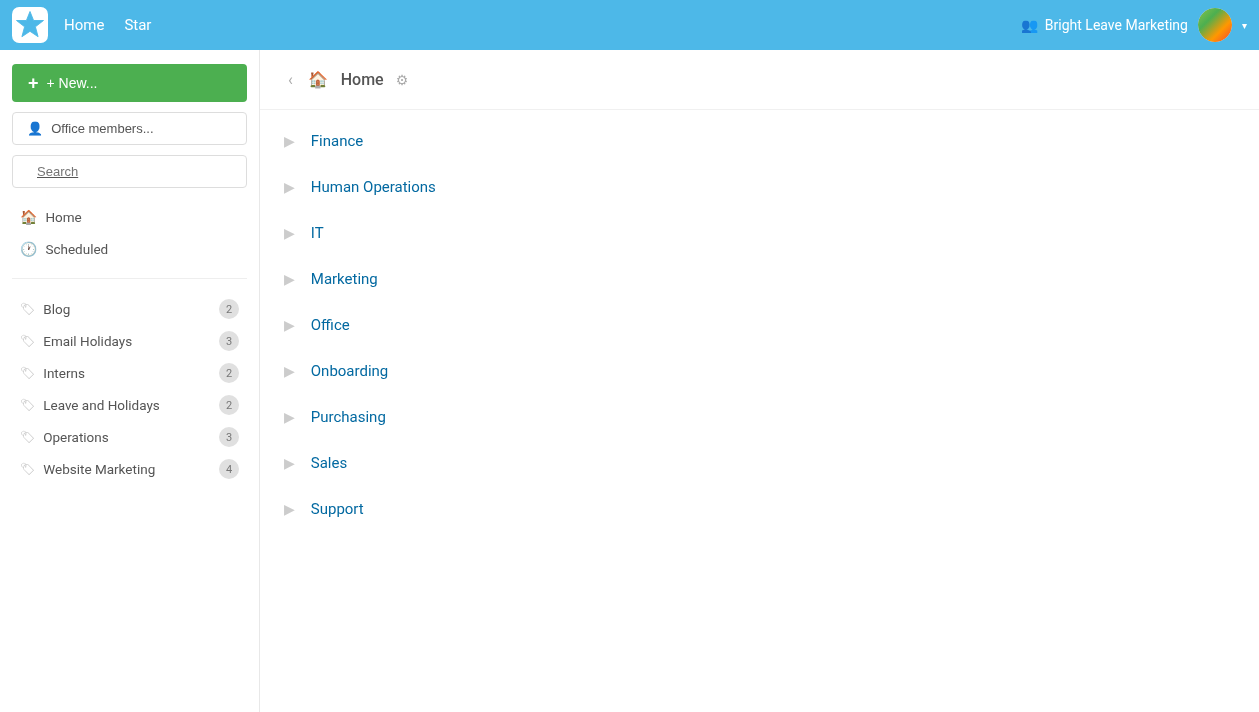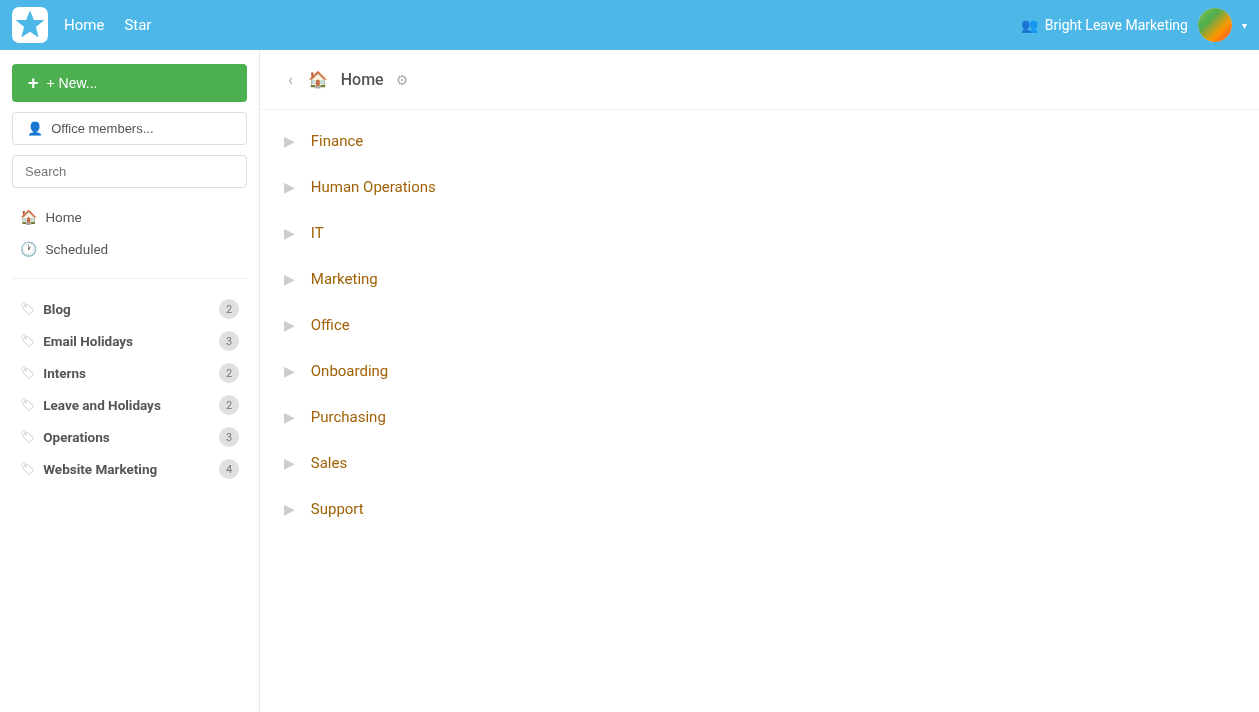--- a/index.html
+++ b/index.html
@@ -105,24 +105,25 @@
       display: flex;
       align-items: center;
       gap: 8px;
       width: 100%;
     }
 
     .search-input {
       width: 100%;
       border: 1px solid #ddd;
       border-radius: 4px;
-      padding: 8px 12px;
+      padding: 8px 24px;
       font-size: 13px;
       color: #555;
       outline: none;
+      text-decoration: underline;
     }
 
     .sidebar-nav {
       display: flex;
       flex-direction: column;
       gap: 2px;
       margin-top: 4px;
     }
     .sidebar-nav-item {
       display: flex;
@@ -146,21 +147,21 @@
       display: flex;
       align-items: center;
       gap: 8px;
       padding: 6px 8px;
       border-radius: 4px;
       cursor: pointer;
       font-size: 13.5px;
       color: #555;
     }
     .tag-icon { font-size: 12px; color: #bbb; }
-    .tag-label { flex: 1; font-weight: bold; }
+    .tag-label { flex: 1; }
     .tag-badge {
       background: #e0e0e0;
       color: #777;
       border-radius: 50%;
       width: 20px;
       height: 20px;
       font-size: 11px;
       display: flex; align-items: center; justify-content: center;
     }
 
@@ -210,21 +211,21 @@
       padding: 14px 24px;
       cursor: pointer;
       border-bottom: 0;
     }
     .list-item-arrow {
       color: #ccc;
       font-size: 14px;
     }
     .list-item-label {
       font-size: 15px;
-      color: #a16207;
+      color: #0369a1;
     }
 
     
     .logo-svg { width: 36px; height: 36px; }
 
     
     .dropdown-arrow { font-size: 10px; color: #fff; }
   </style>
 </head>
 <body>

